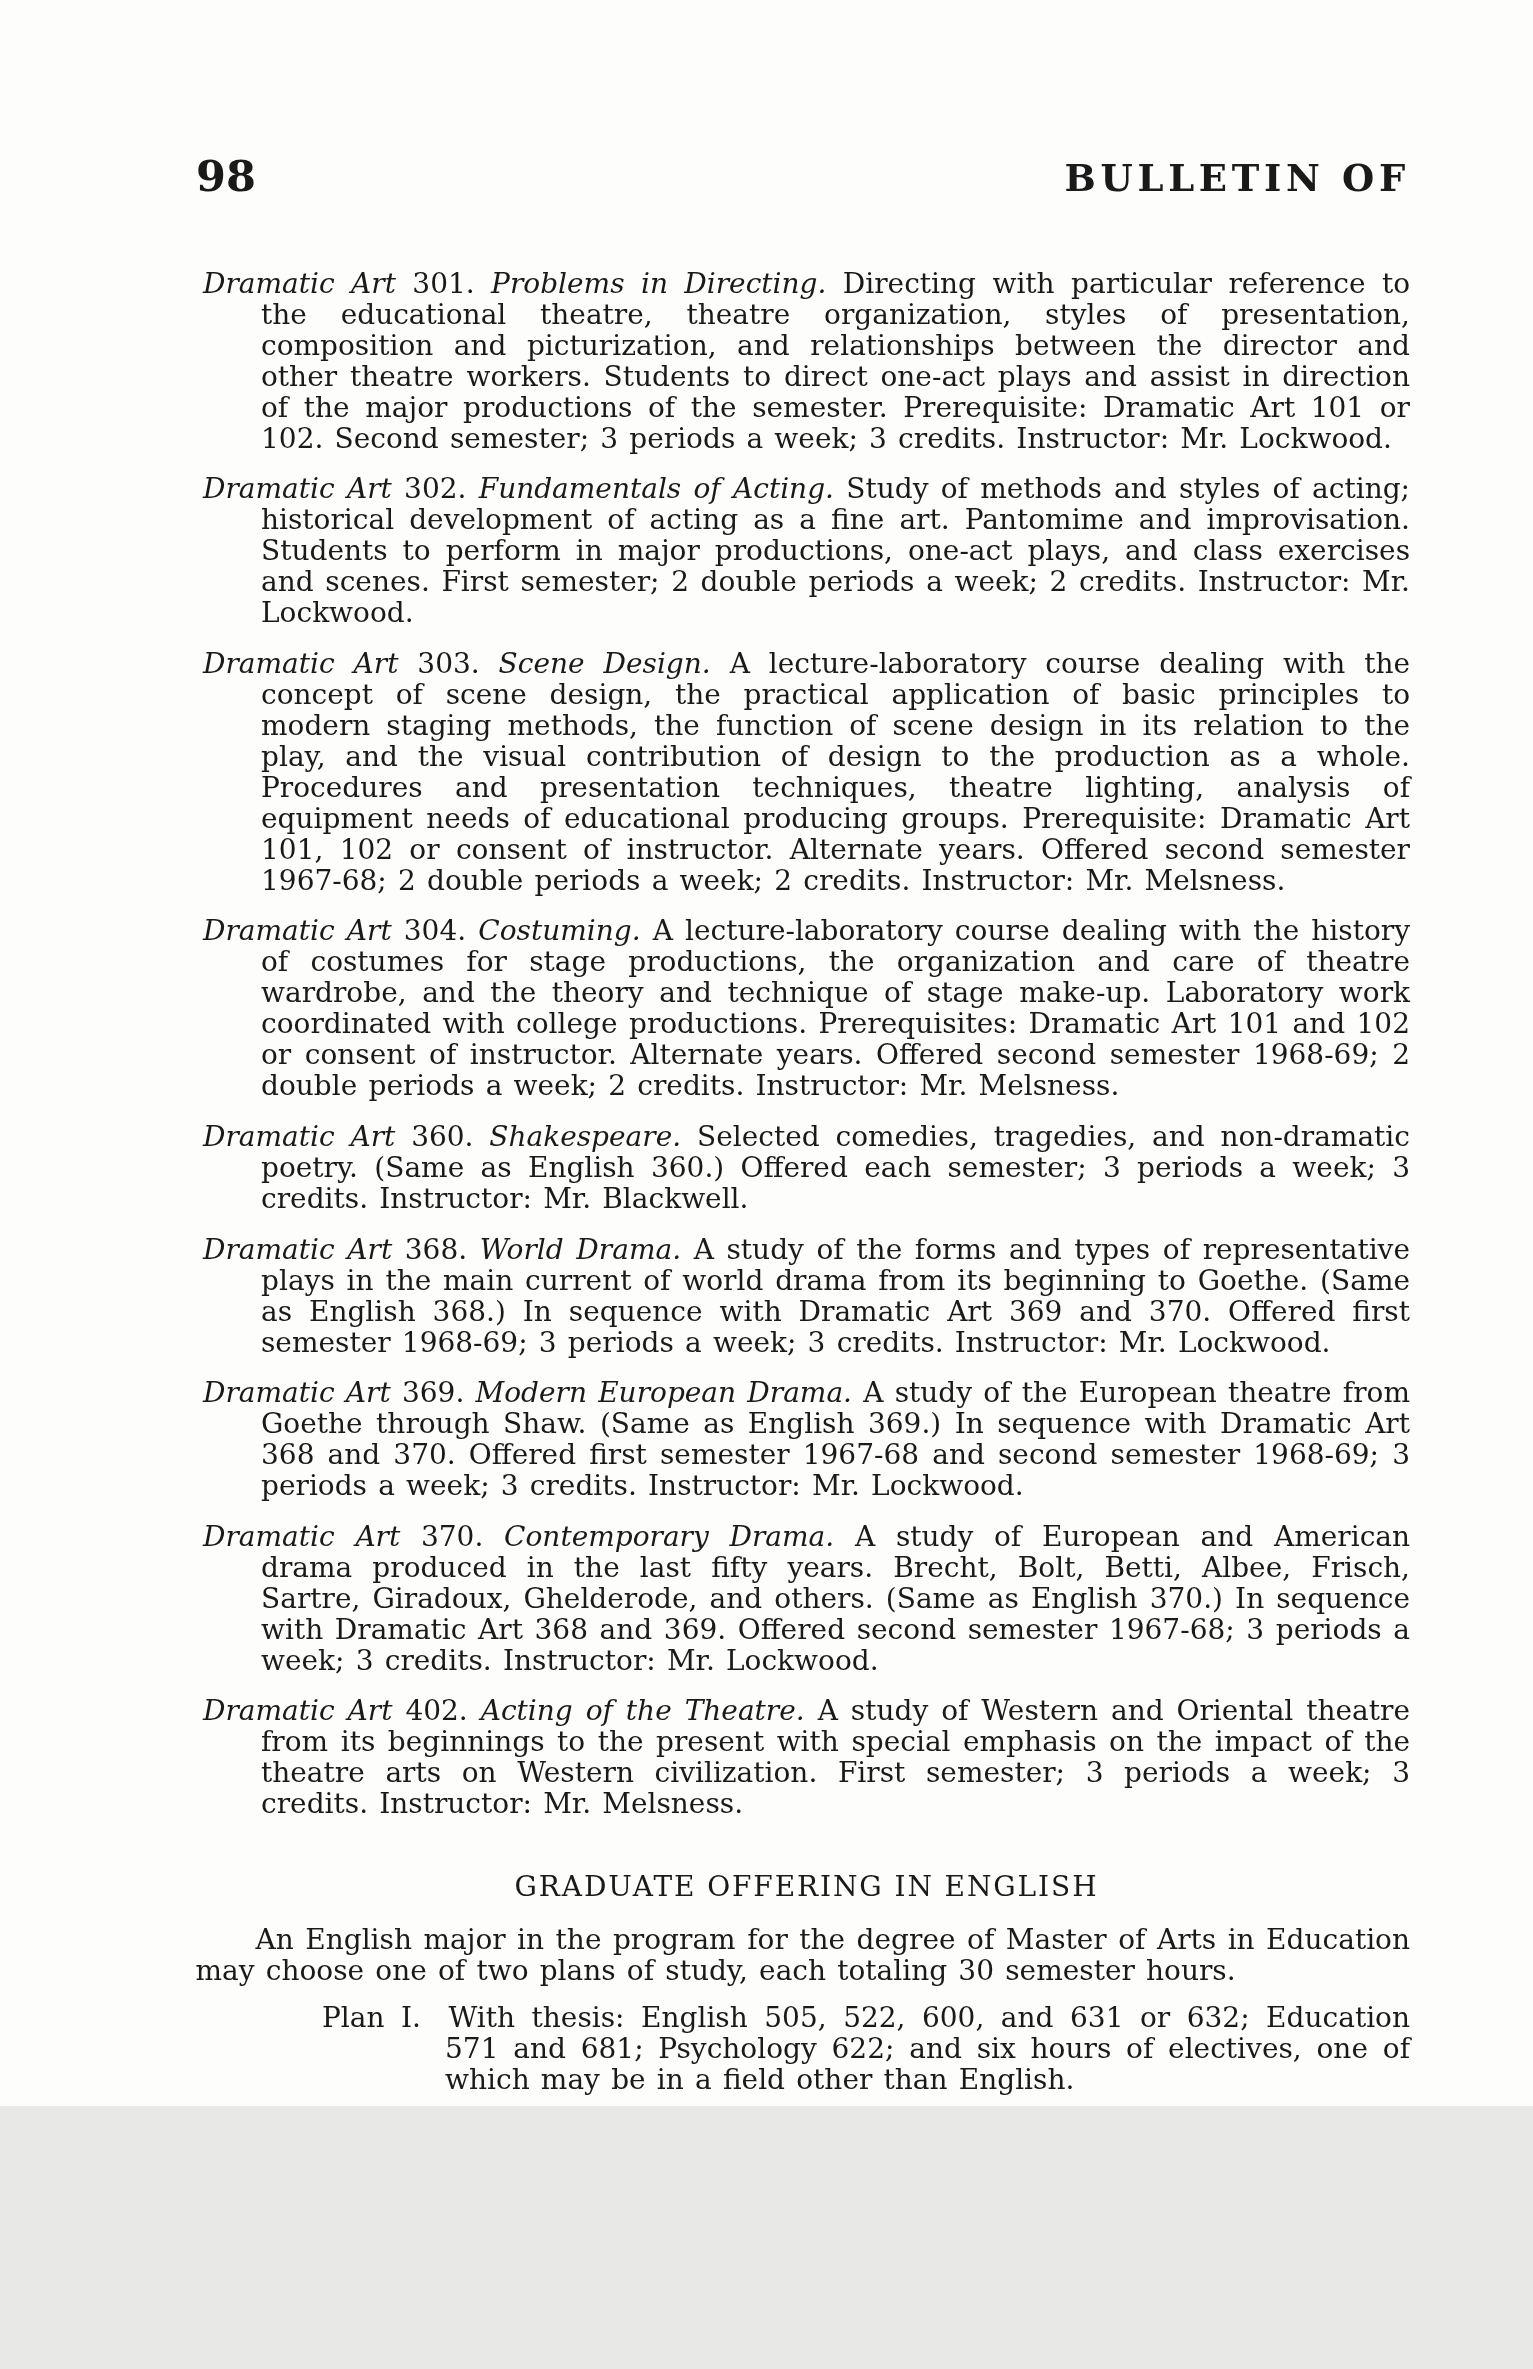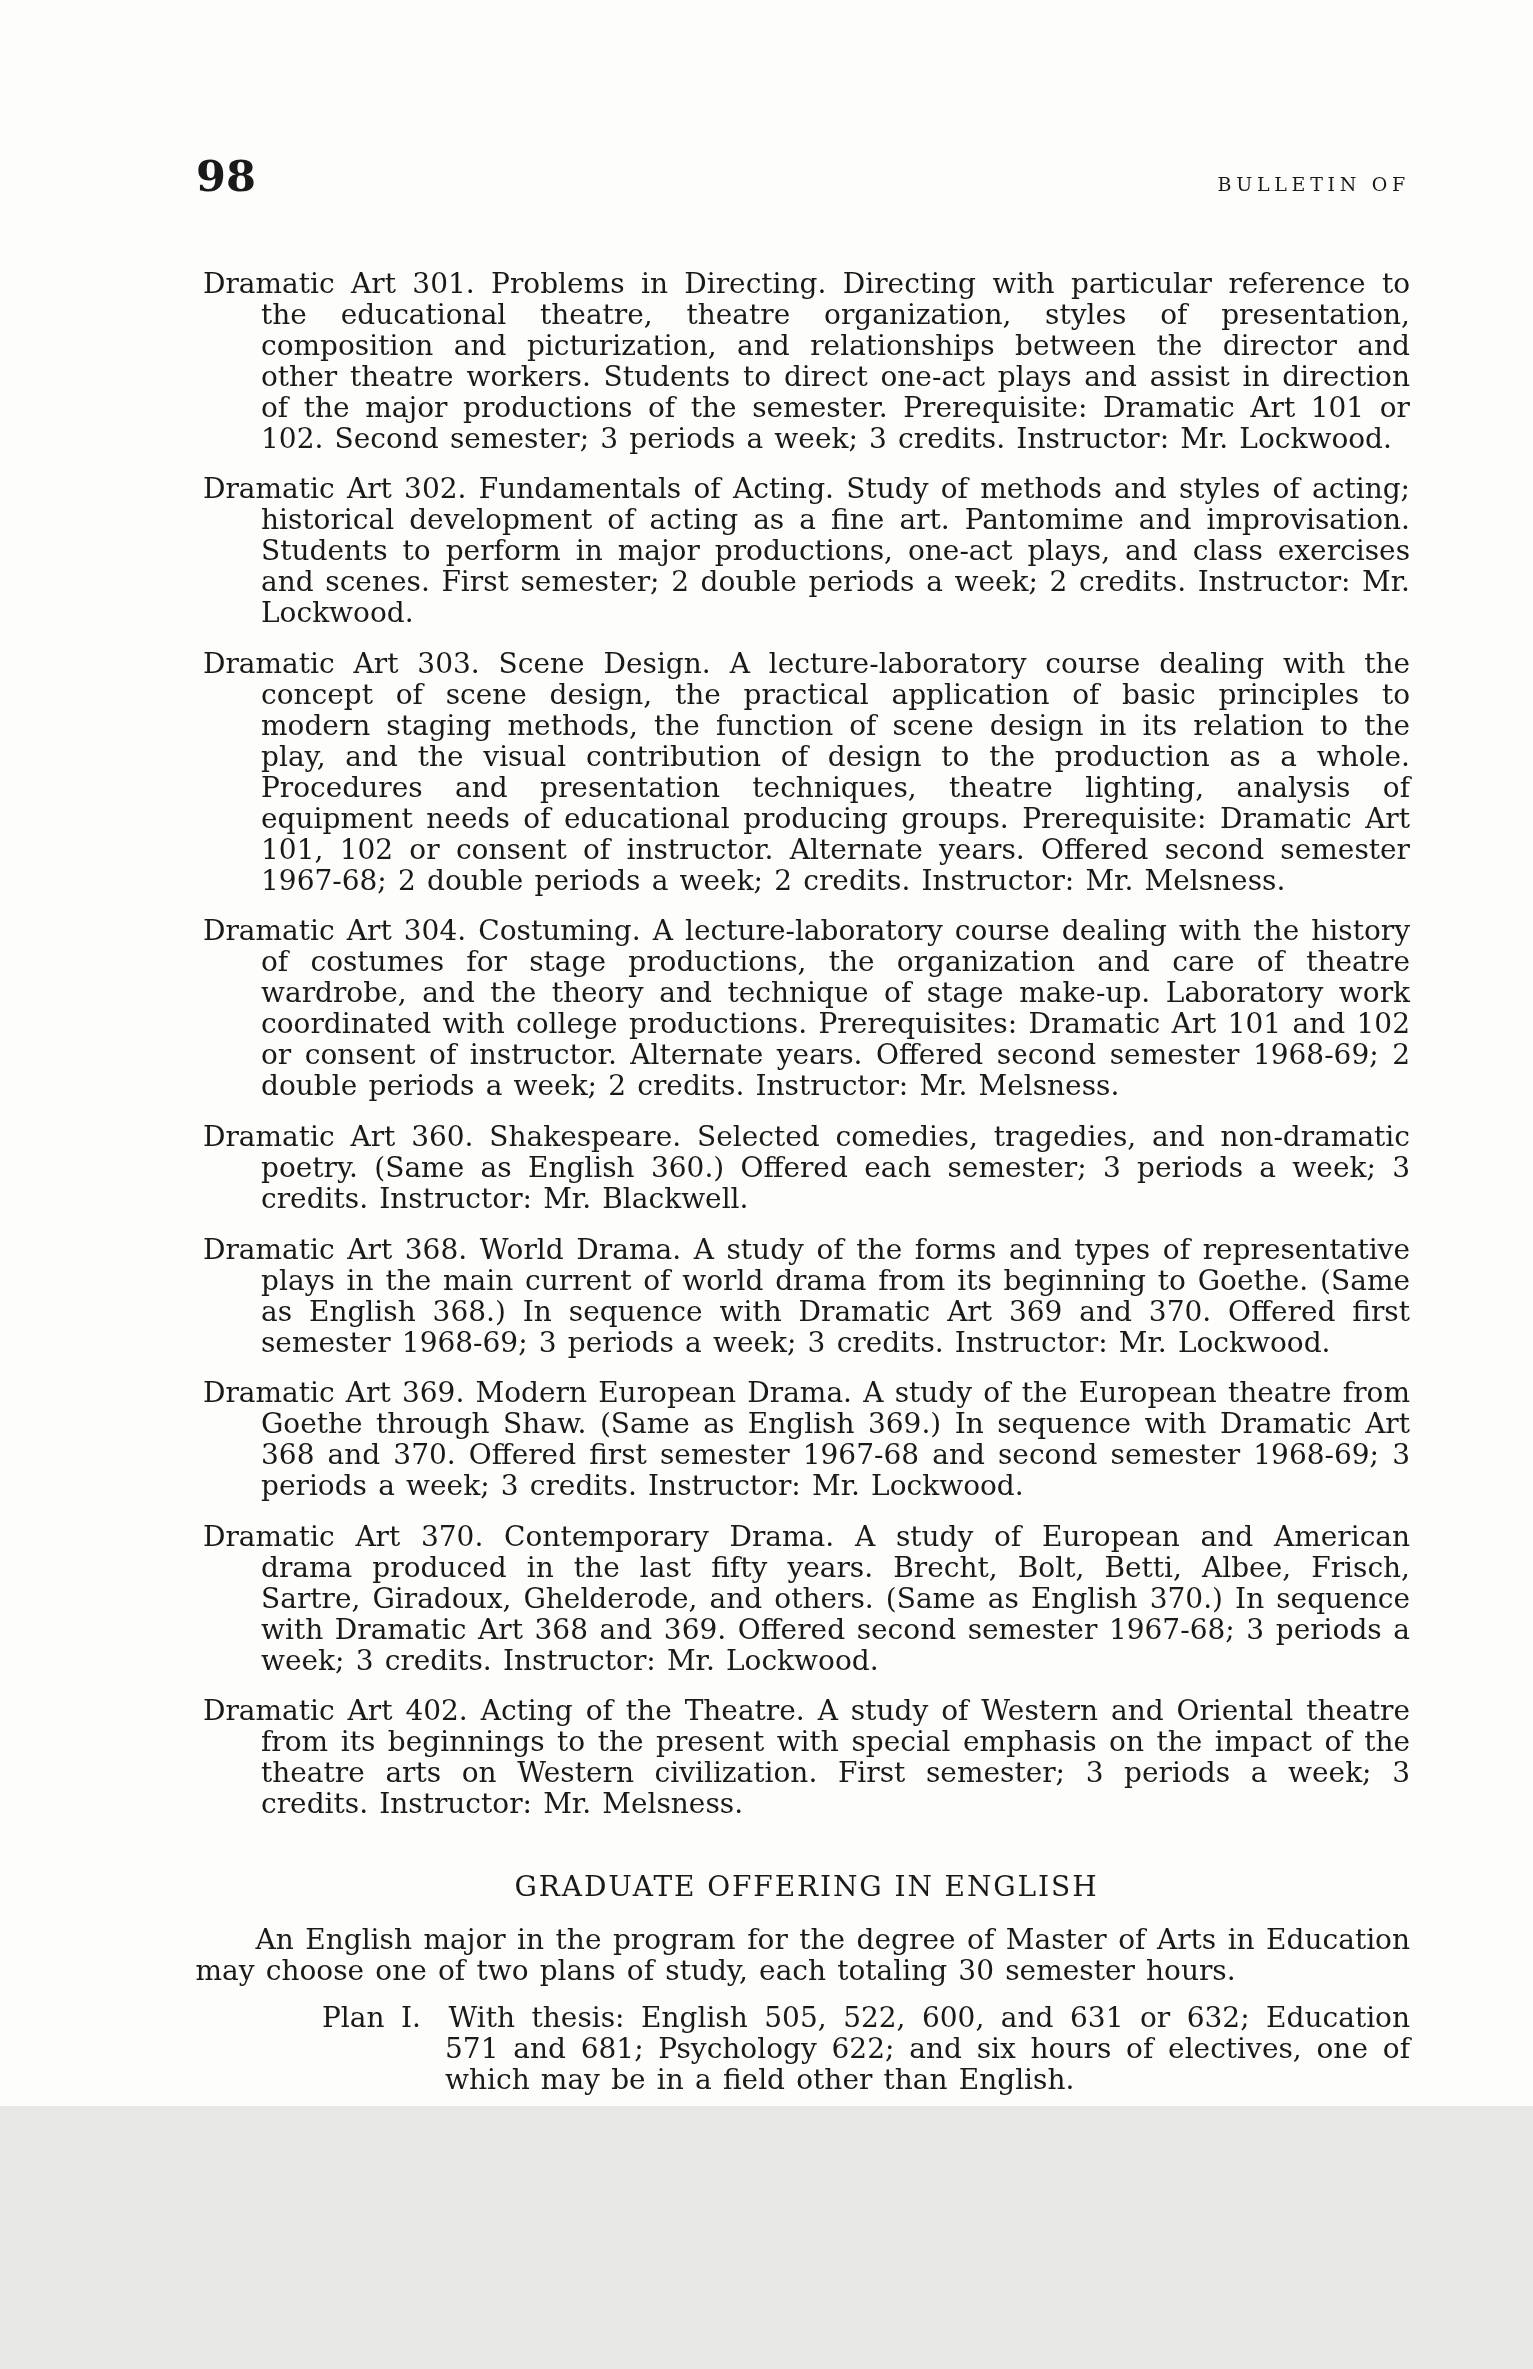--- a/index.html
+++ b/index.html
@@ -27,22 +27,22 @@
     display: flex;
     justify-content: space-between;
     align-items: baseline;
   }
   .page-number {
     font-size: 43px;
     line-height: 43px;
     font-weight: bold;
   }
   .running-head-title {
-    font-size: 19px;
-    font-weight: normal;
+    font-size: 37px;
+    font-weight: bold;
     letter-spacing: 4.7px;
   }
   .content {
     position: absolute;
     left: 203px;
     right: 124px;
     top: 248px;
   }
   .content p {
     word-spacing: 2.3px;
@@ -51,20 +51,21 @@
     margin: 0 0 0 58px;
     text-align: justify;
   }
   p.course {
     margin: 19.6px 0 0 0;
     padding-left: 58px;
     text-indent: -58px;
     text-align: justify;
   }
   .it {
+    font-style: italic;
   }
   h2.grad-heading {
     margin: 52px 0 0 0;
     font-size: 28px;
     line-height: 32px;
     font-weight: normal;
     letter-spacing: 1.9px;
     text-align: center;
   }
   p.grad-intro {

